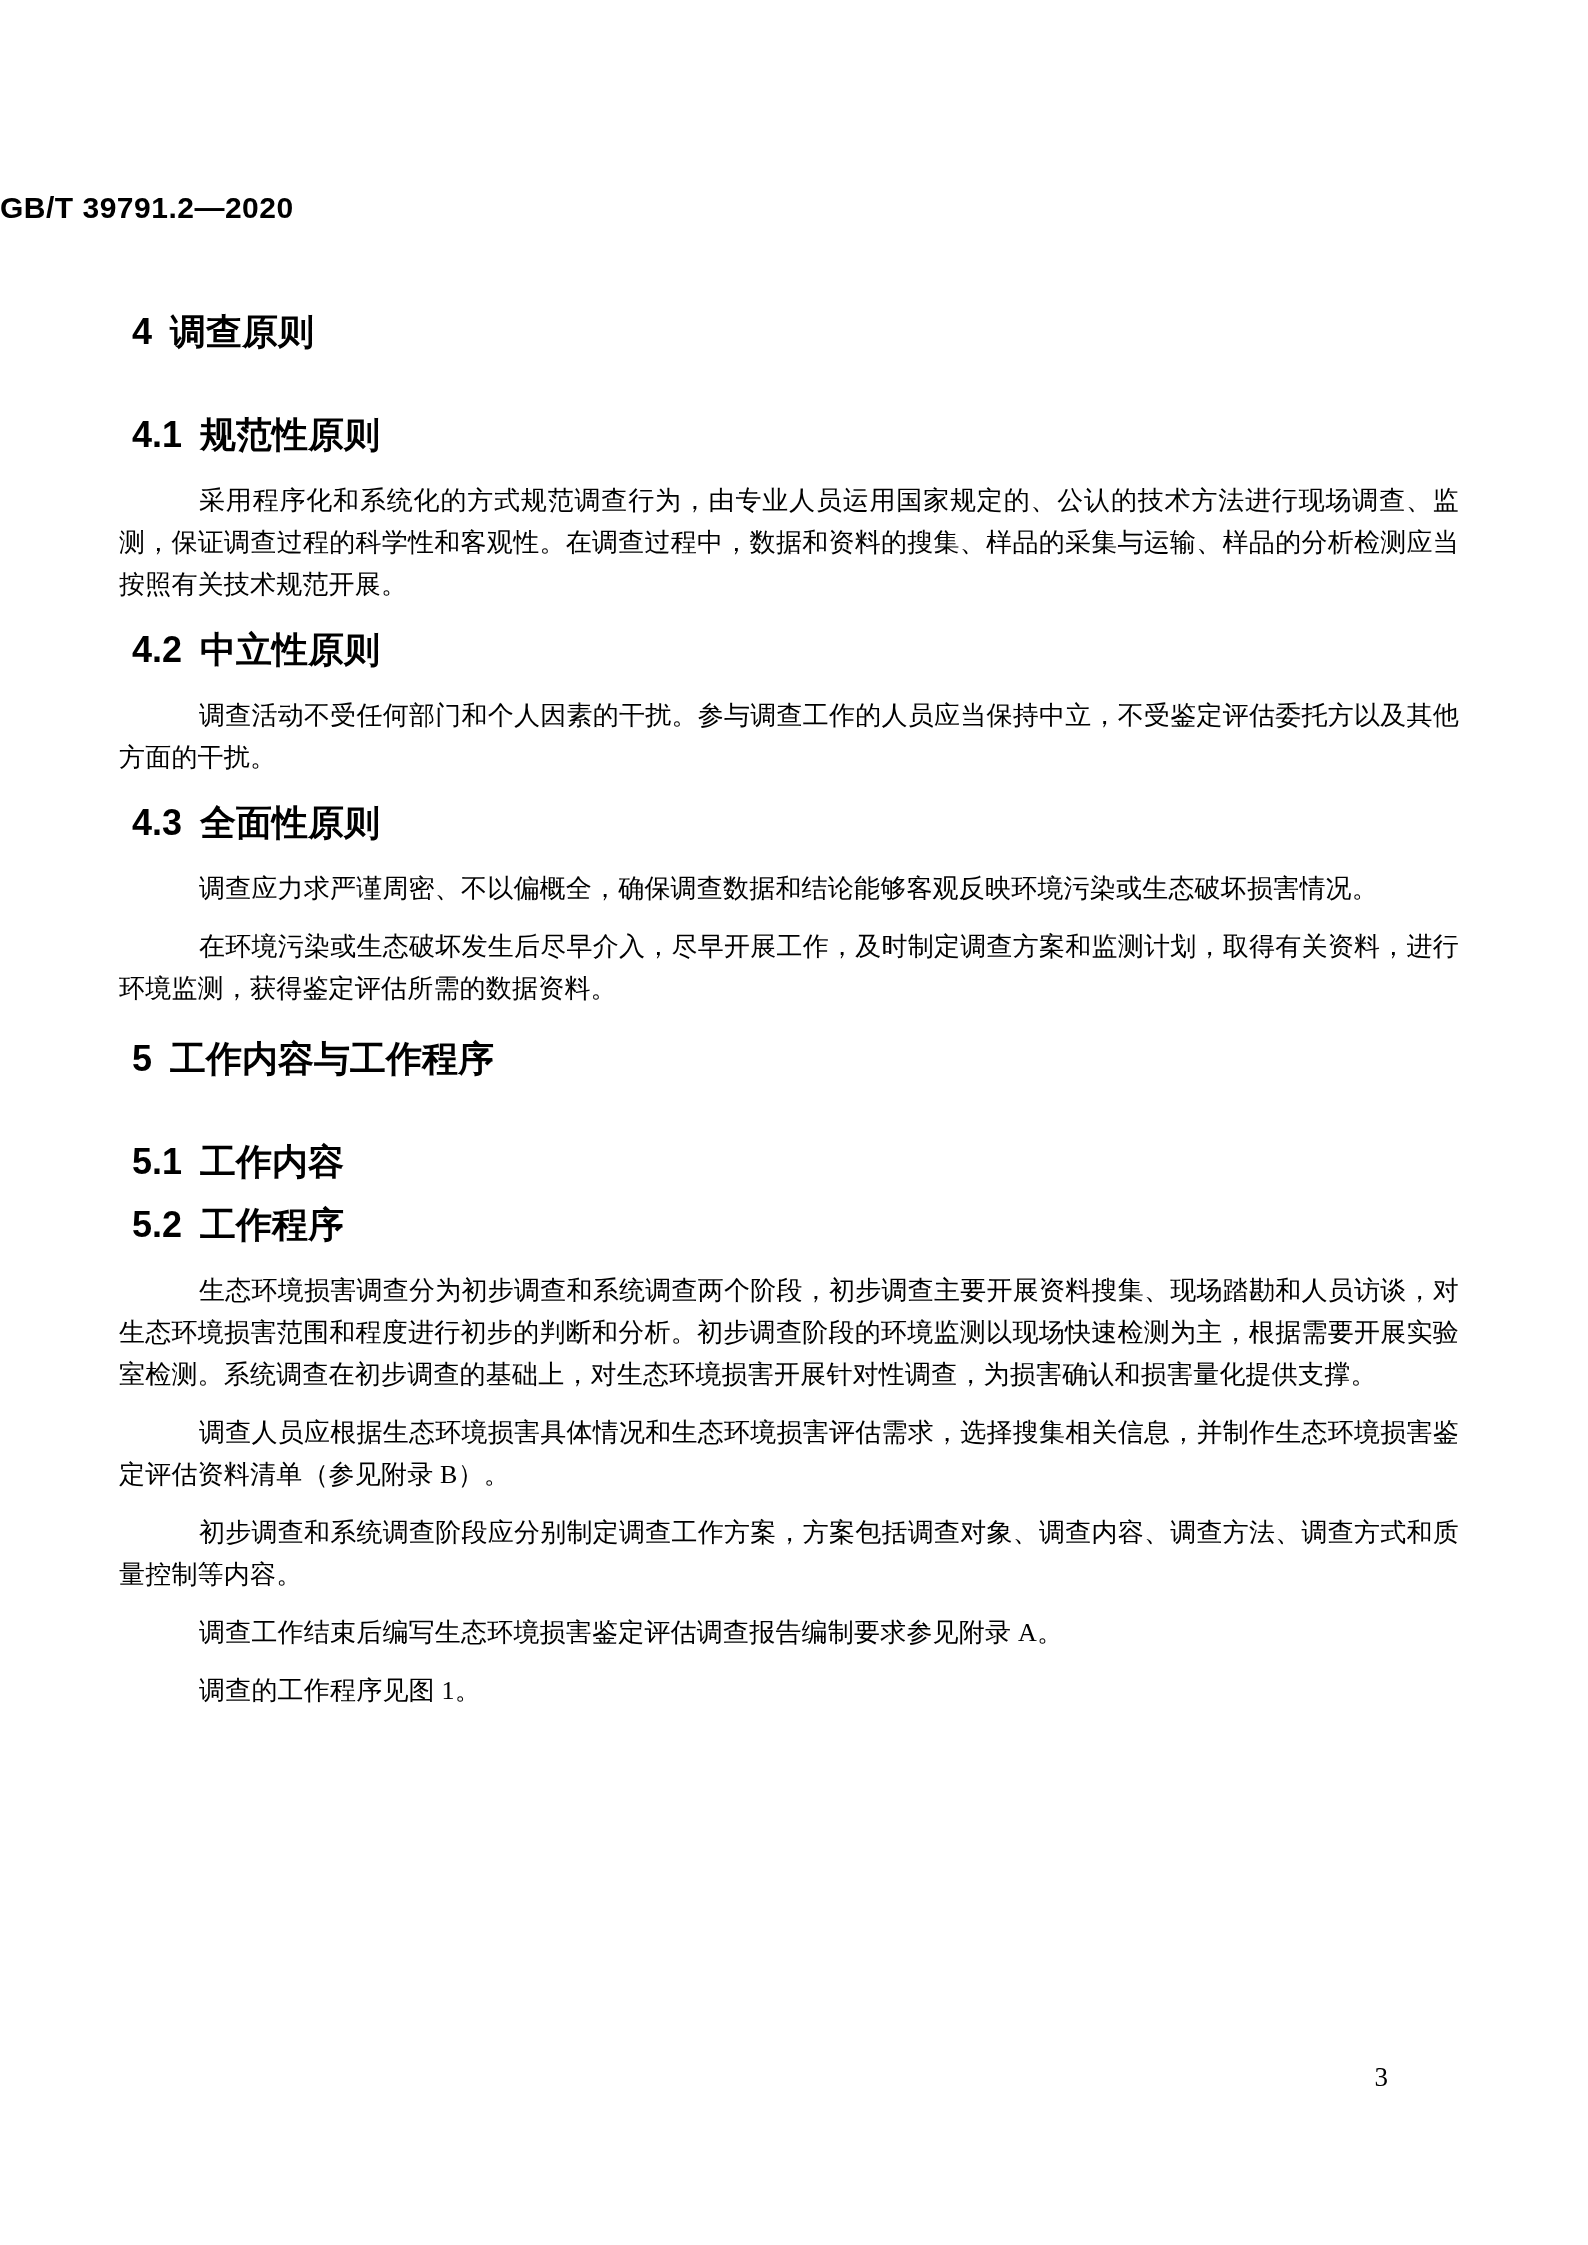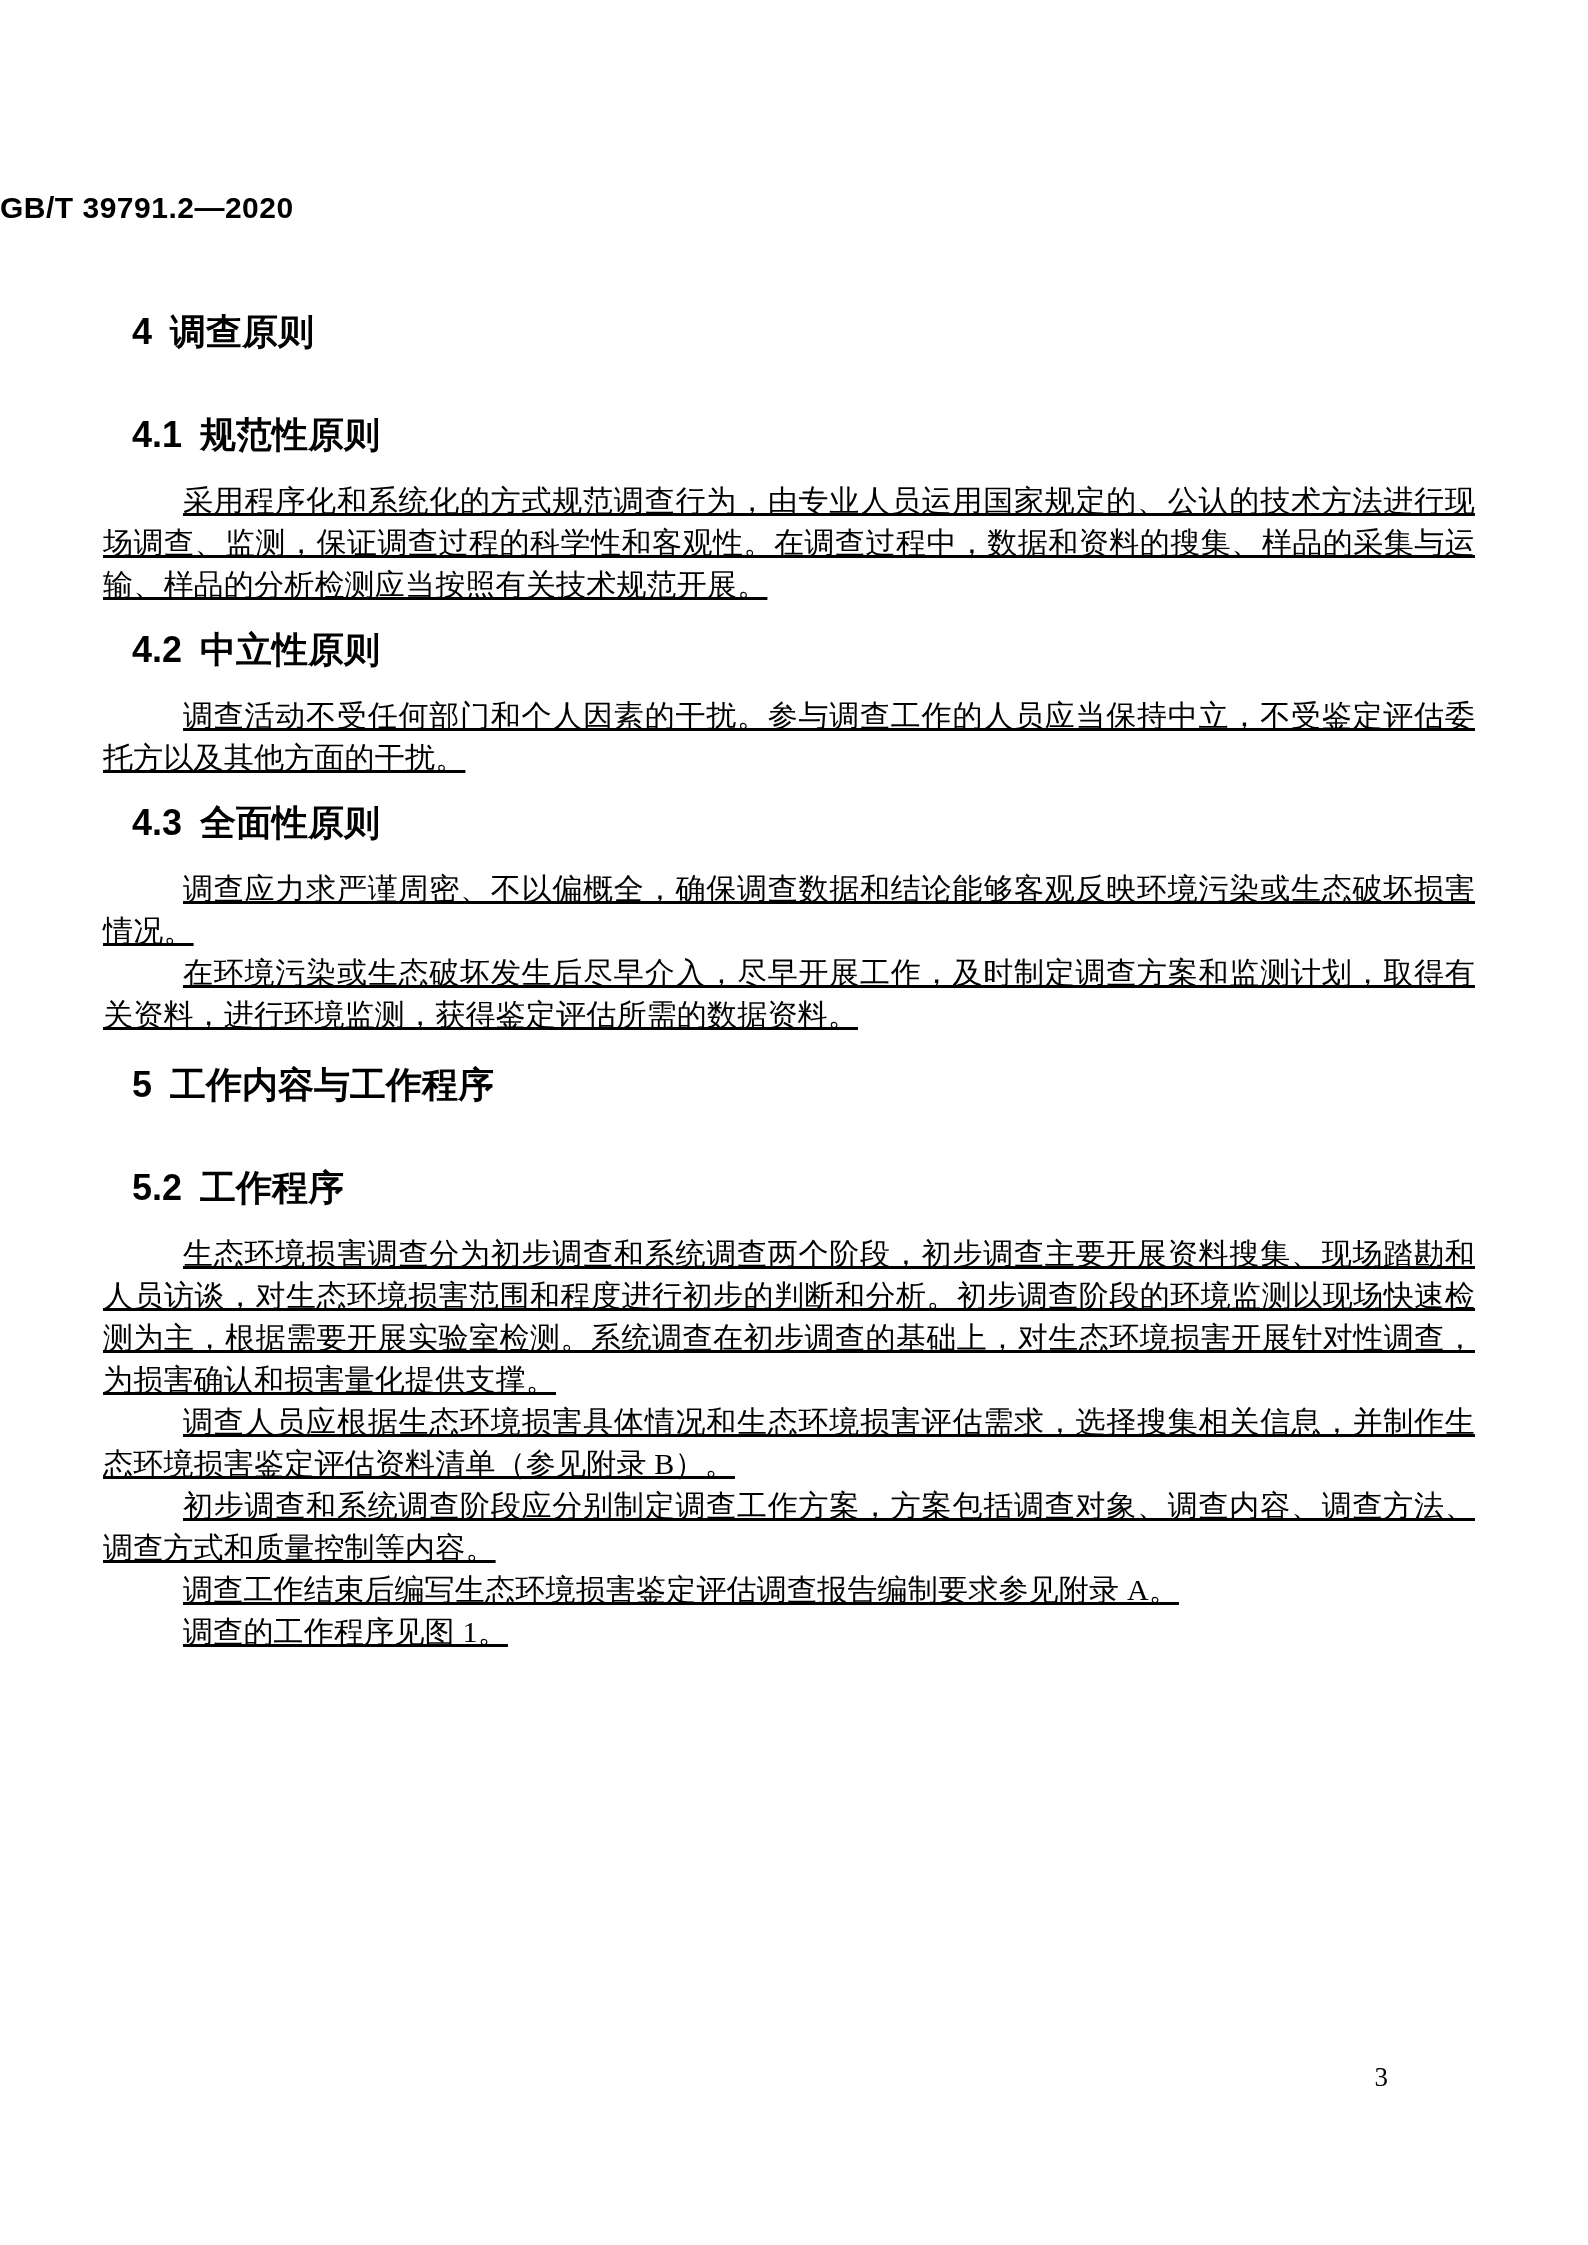--- a/index.html
+++ b/index.html
@@ -46,27 +46,26 @@
     font-size: 36px;
     line-height: 35px;
     padding-left: 29px;
     margin: 26px 0 28px 0;
   }
   .sec-heading .num,
   .sub-heading .num {
     margin-right: 18px;
   }
   p.body-para {
-    margin: 0;
-    font-size: 30px;
+    margin: 16px;
+    font-size: 26px;
     line-height: 42px;
     text-align: justify;
     text-indent: 80px;
     letter-spacing: 0.2px;
-    text-decoration: underline;
   }
   .page-number {
     position: absolute;
     top: 2062px;
     right: 200px;
     font-size: 27px;
     line-height: 30px;
   }
 </style>
 </head>
@@ -96,20 +95,23 @@
       <span class="num">4.3</span><span>全面性原则</span>
     </div>
     <p class="body-para">调查应力求严谨周密、不以偏概全，确保调查数据和结论能够客观反映环境污染或生态破坏损害情况。</p>
 
     <p class="body-para">在环境污染或生态破坏发生后尽早介入，尽早开展工作，及时制定调查方案和监测计划，取得有关资料，进行环境监测，获得鉴定评估所需的数据资料。</p>
 
     <div class="sec-heading">
       <span class="num">5</span><span>工作内容与工作程序</span>
     </div>
 
+    <div class="sub-heading">
+      <span class="num">5.1</span><span>工作内容</span>
+    </div>
 
     <div class="sub-heading">
       <span class="num">5.2</span><span>工作程序</span>
     </div>
     <p class="body-para">生态环境损害调查分为初步调查和系统调查两个阶段，初步调查主要开展资料搜集、现场踏勘和人员访谈，对生态环境损害范围和程度进行初步的判断和分析。初步调查阶段的环境监测以现场快速检测为主，根据需要开展实验室检测。系统调查在初步调查的基础上，对生态环境损害开展针对性调查，为损害确认和损害量化提供支撑。</p>
     <p class="body-para">调查人员应根据生态环境损害具体情况和生态环境损害评估需求，选择搜集相关信息，并制作生态环境损害鉴定评估资料清单（参见附录 B）。</p>
     <p class="body-para">初步调查和系统调查阶段应分别制定调查工作方案，方案包括调查对象、调查内容、调查方法、调查方式和质量控制等内容。</p>
     <p class="body-para">调查工作结束后编写生态环境损害鉴定评估调查报告编制要求参见附录 A。</p>
     <p class="body-para">调查的工作程序见图 1。</p>
 

